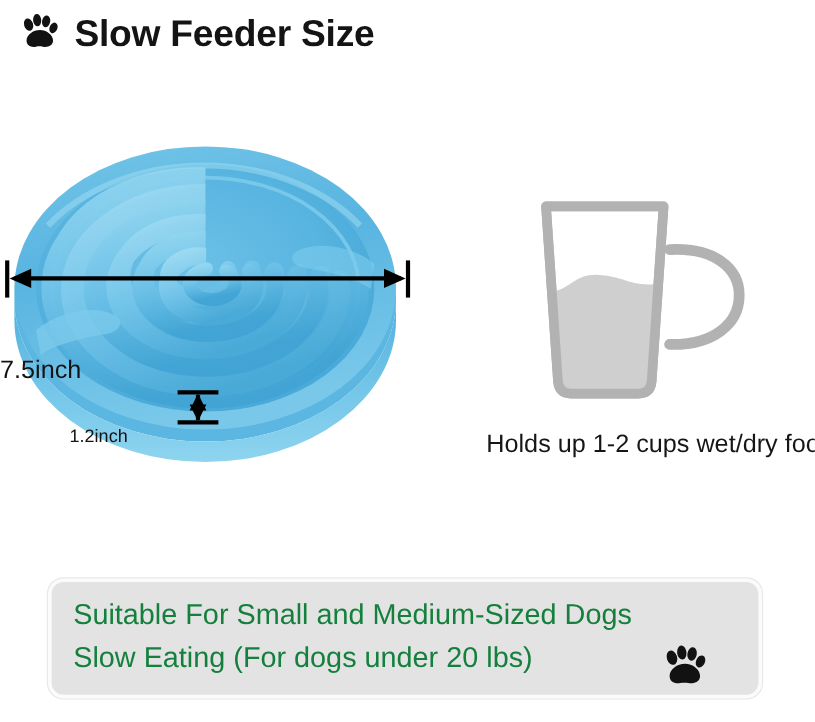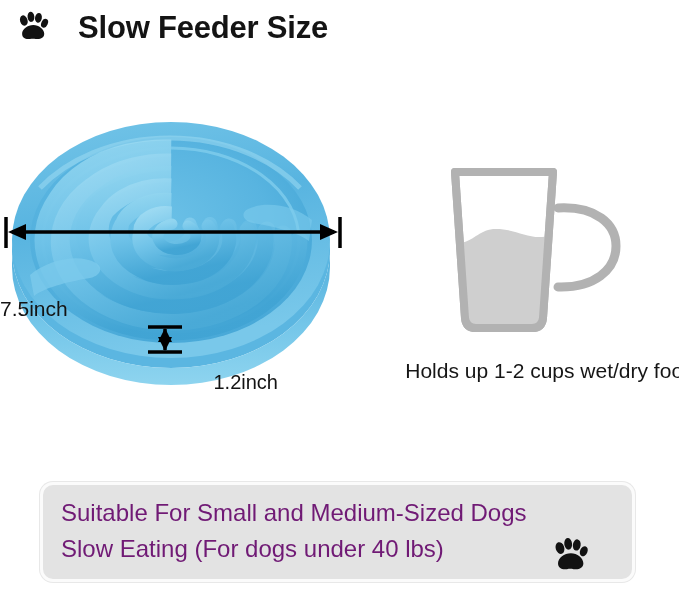--- a/index.html
+++ b/index.html
@@ -18,21 +18,21 @@
   }
 
   
   #title-bar {
     position: absolute;
     left: 16px;
     top: 4px;
     height: 46px;
     display: flex;
     align-items: center;
-    gap: 28px;
+    gap: 12px;
   }
   #title-paw { width: 34px; height: 34px; display: block; }
   #title-text {
     font-size: 31px;
     font-weight: bold;
     letter-spacing: -0.2px;
     line-height: 1;
     color: #141414;
     white-space: nowrap;
   }
@@ -54,24 +54,24 @@
     width: 346px;
     text-align: left;
     font-size: 21px;
     color: #131313;
     line-height: 1;
     white-space: nowrap;
   }
   #height-label {
     position: absolute;
     left: 58px;
-    top: 272px;
+    top: 256px;
     width: 220px;
-    text-align: right;
-    font-size: 20px;
+    text-align: left;
+    font-size: 15px;
     color: #131313;
     line-height: 1;
     white-space: nowrap;
   }
 
   
   #cup-block {
     position: absolute;
     left: 420px;
     top: 150px;
@@ -105,21 +105,21 @@
     box-shadow: 0 0 0 1px #e8e8e8;
     display: flex;
     align-items: center;
   }
   #banner-text {
     position: absolute;
     left: 18px;
     top: 10px;
     font-size: 24px;
     line-height: 36px;
-    color: #701a75;
+    color: #15803d;
     white-space: nowrap;
   }
   #banner-paw {
     position: absolute;
     left: 551px;
     top: 536px;
     width: 39px;
     height: 39px;
   }
 </style>
@@ -221,21 +221,21 @@
              L123 168 Q122 178 112 178 L56 178 Q46 178 45 168 Z" fill="#cfcfcf"></path>
 
     <path d="M35 22 L133 22 L123 168 Q122 178 112 178 L56 178 Q46 178 45 168 Z" fill="none" stroke="#b2b2b2" stroke-width="8" stroke-linejoin="round"></path>
   </svg>
   <div id="cup-caption">Holds up 1-2 cups wet/dry food</div>
 </div>
 
 <div id="banner">
   <div id="banner-text">
     <div>Suitable For Small and Medium-Sized Dogs</div>
-    <div>Slow Eating (For dogs under 40 lbs)</div>
+    <div>Slow Eating (For dogs under 20 lbs)</div>
   </div>
 </div>
 <svg id="banner-paw" viewBox="0 0 100 100">
   <ellipse cx="23" cy="31" rx="11" ry="15.5" transform="rotate(-17 23 31)" fill="#121212"></ellipse>
   <ellipse cx="44" cy="20" rx="10" ry="15" transform="rotate(-6 44 20)" fill="#121212"></ellipse>
   <ellipse cx="66" cy="23" rx="10" ry="14.5" transform="rotate(10 66 23)" fill="#121212"></ellipse>
   <ellipse cx="84" cy="39" rx="9.5" ry="13.5" transform="rotate(24 84 39)" fill="#121212"></ellipse>
   <path d="M51 44 C67 44 83 56 83 70 C83 83 70 87 58 85 C52 84 47 84 41 85 C29 87 18 83 18 70 C18 56 34 44 51 44 Z" fill="#121212"></path>
 </svg>
 

